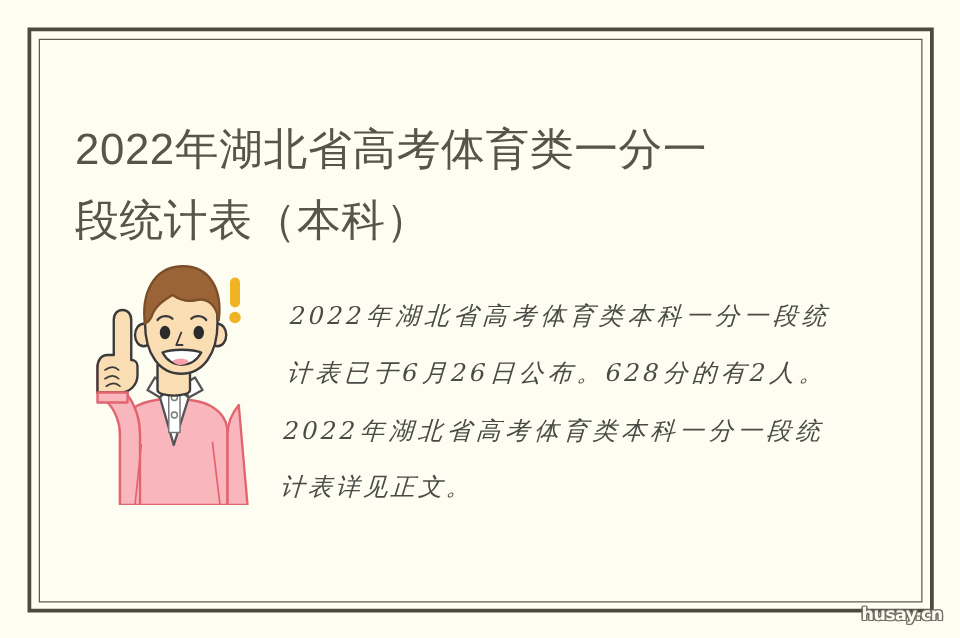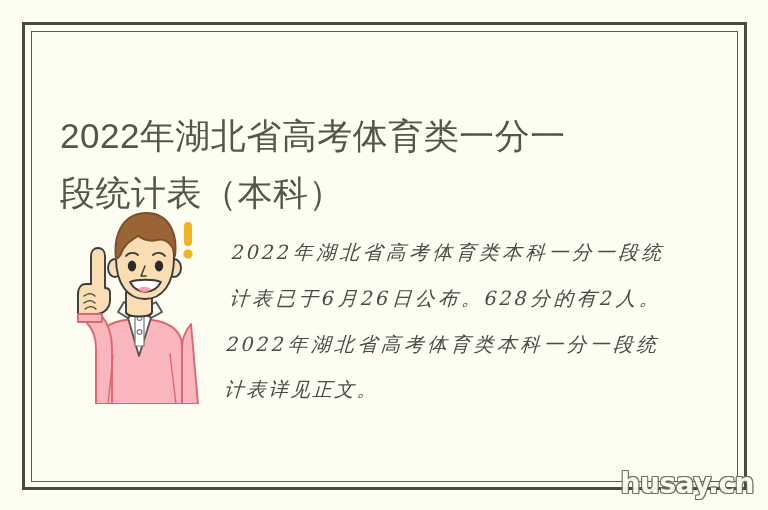--- a/index.html
+++ b/index.html
@@ -20,21 +20,21 @@
   }
   .frame-inner{
     position:absolute;left:31px;top:31px;
     width:707px;height:451px;
     border:1.5px solid #5a5a4d;
     box-sizing:border-box;
   }
 
   
   .title{
-    position:absolute;left:60px;top:68px;
+    position:absolute;left:60px;top:52px;
     width:630px;
     color:#55554a;
     font-size:35px;
     font-weight:400;
     line-height:1.62;
     letter-spacing:0.5px;
     white-space:pre-line;
     margin-top:40px;
   }
 
@@ -49,21 +49,21 @@
     letter-spacing:2.6px;
     text-align:justify;
     text-justify:inter-character;
     transform:skewX(-3.2deg);
     font-style:italic;
   }
 
   
   .watermark{
     position:absolute;right:14px;bottom:10px;
-    font-size:28px;font-weight:bold;
+    font-size:14px;font-weight:bold;
     font-family:"DejaVu Sans",sans-serif;
     color:#fdfdf2;
     letter-spacing:-0.5px;
     text-shadow:
        1px 0 0 #6a6a60, -1px 0 0 #6a6a60,
        0 1px 0 #6a6a60, 0 -1px 0 #6a6a60,
        1px 1px 0 #6a6a60, -1px -1px 0 #6a6a60,
        1px -1px 0 #6a6a60, -1px 1px 0 #6a6a60;
     opacity:.95;
   }

